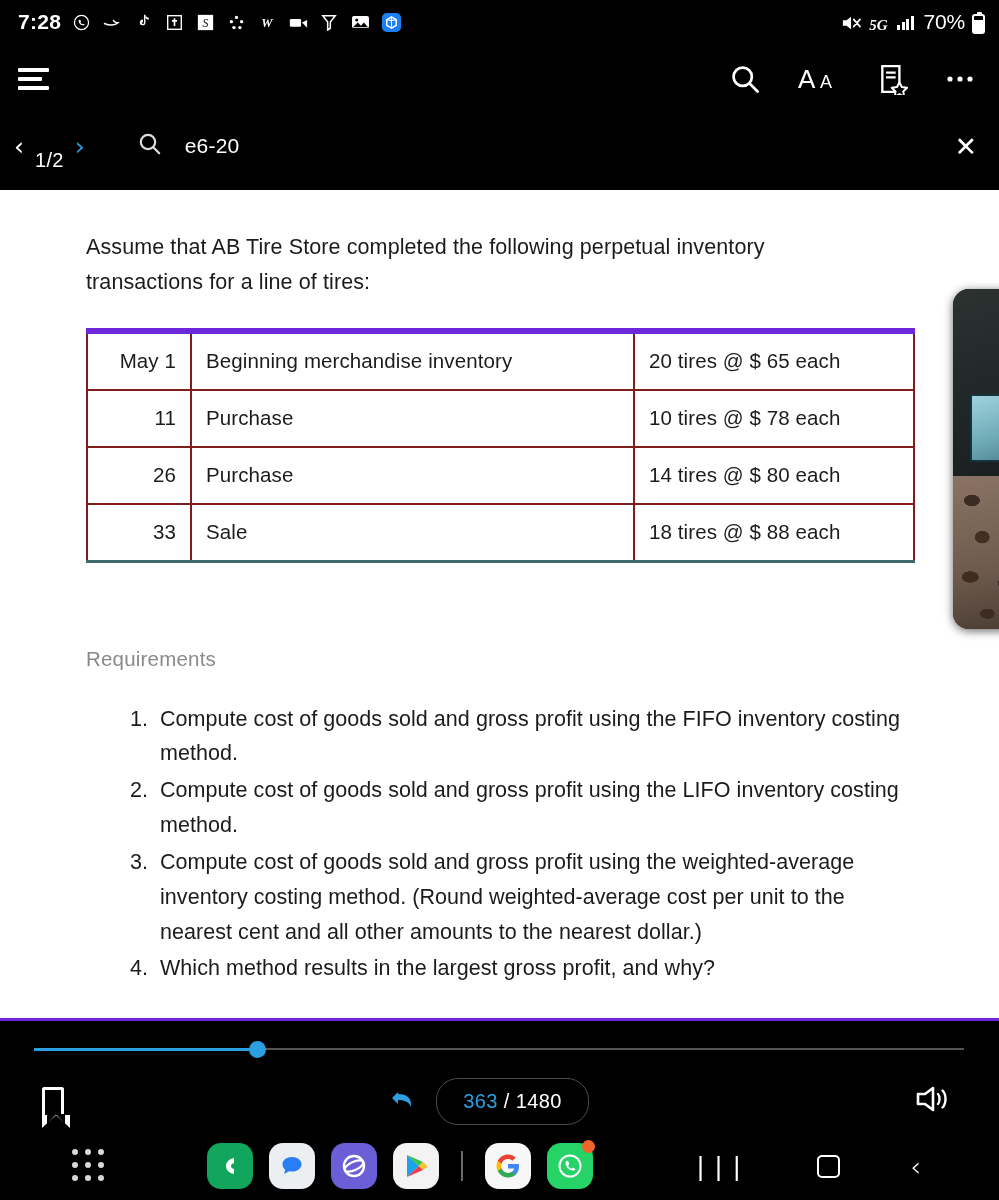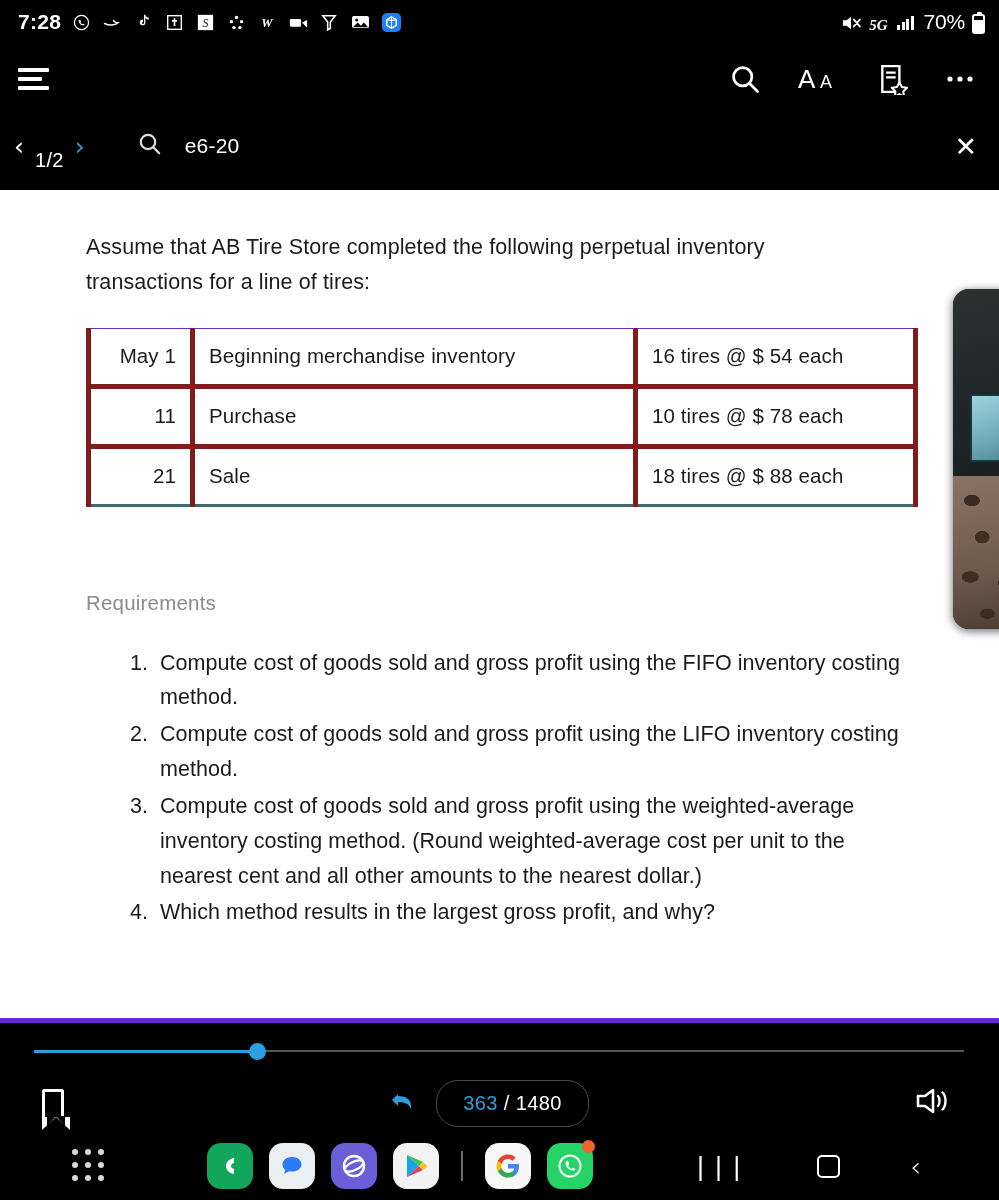--- a/index.html
+++ b/index.html
@@ -91,27 +91,27 @@
     letter-spacing: .1px;
   }
 
   table.inv {
     margin-top: 28px;
     width: 827px;
     border-collapse: collapse;
     table-layout: fixed;
   }
   table.inv td {
-    border: 5px solid #7f1d1d;
+    border: 2px solid #7f1d1d;
     font-size: 20.5px;
     padding: 15px 14px 16px 14px;
     vertical-align: middle;
     letter-spacing: .1px;
   }
-  table.inv tr:first-child td { border-top: 1px solid #6d28d9; }
+  table.inv tr:first-child td { border-top: 6px solid #6d28d9; }
   table.inv tr:last-child td { border-bottom: 3px solid #3f6a6c; }
   td.c-date { width: 104px; text-align: right; padding-right: 10px; }
   td.c-desc { width: 443px; }
   td.c-amt  { width: 280px; }
 
   .req-title {
     margin-top: 84px;
     font-size: 20.5px;
     color: #8a8a8a;
     letter-spacing: .2px;
@@ -148,21 +148,21 @@
       radial-gradient(ellipse 15px 10px at 20% 66%, #3f2d22 55%, transparent 58%),
       radial-gradient(ellipse 12px 10px at 60% 70%, #3a2a21 55%, transparent 58%),
       radial-gradient(ellipse 13px 9px at 40% 90%, #3d2c22 55%, transparent 58%),
       linear-gradient(170deg,#8a7364,#6e5a4d 60%,#4a3c33); }
 
   
   .bottombar {
     position: absolute; top: 1018px; left: 0;
     width: 999px; height: 112px;
     background: #000;
-    border-top: 5px solid #6d28d9;
+    border-top: 3px solid #6d28d9;
   }
   .slider { position:absolute; top: 16px; left: 34px; width: 930px; height: 24px; cursor: pointer;}
   .slider .track { position:absolute; top: 11px; left:0; width: 930px; height: 2px; background:#555; }
   .slider .fill  { position:absolute; top: 11px; left:0; width: 228px; height: 3px; background:#2b9fe0; }
   .slider .thumb { position:absolute; top: 4px; left: 221px; width: 17px; height: 17px; border-radius:50%; background:#2b9fe0; }
 
   .btm-row { position:absolute; top: 48px; left:0; width: 999px; height: 64px; display:flex; align-items:center; padding: 0 30px; }
   .bookmark { width: 22px; height: 28px; border: 3px solid #fff; border-bottom: none; border-radius: 3px 3px 0 0; position: relative; margin-left: 12px;}
   .bookmark::after { content:''; position:absolute; bottom:-13px; left:-3px; width:0; height:0;
     border-left: 14px solid #fff; border-right: 14px solid #fff; border-bottom: 13px solid transparent; }
@@ -357,29 +357,34 @@
   <div class="page">
     <div class="doc">
 
       <p class="intro">Assume that AB Tire Store completed the following perpetual inventory transactions for a line of tires:</p>
 
       <table class="inv">
         <tbody>
           <tr>
             <td class="c-date">May 1</td>
             <td class="c-desc">Beginning merchandise inventory</td>
-            <td class="c-amt">16 tires @ $ 54 each</td>
+            <td class="c-amt">20 tires @ $ 65 each</td>
           </tr>
           <tr>
             <td class="c-date">11</td>
             <td class="c-desc">Purchase</td>
             <td class="c-amt">10 tires @ $ 78 each</td>
           </tr>
           <tr>
-            <td class="c-date">21</td>
+            <td class="c-date">26</td>
+            <td class="c-desc">Purchase</td>
+            <td class="c-amt">14 tires @ $ 80 each</td>
+          </tr>
+          <tr>
+            <td class="c-date">33</td>
             <td class="c-desc">Sale</td>
             <td class="c-amt">18 tires @ $ 88 each</td>
           </tr>
         </tbody>
       </table>
 
       <div class="req-title">Requirements</div>
       <ol class="reqs">
         <li>Compute cost of goods sold and gross profit using the FIFO inventory costing method.</li>
         <li>Compute cost of goods sold and gross profit using the LIFO inventory costing method.</li>

